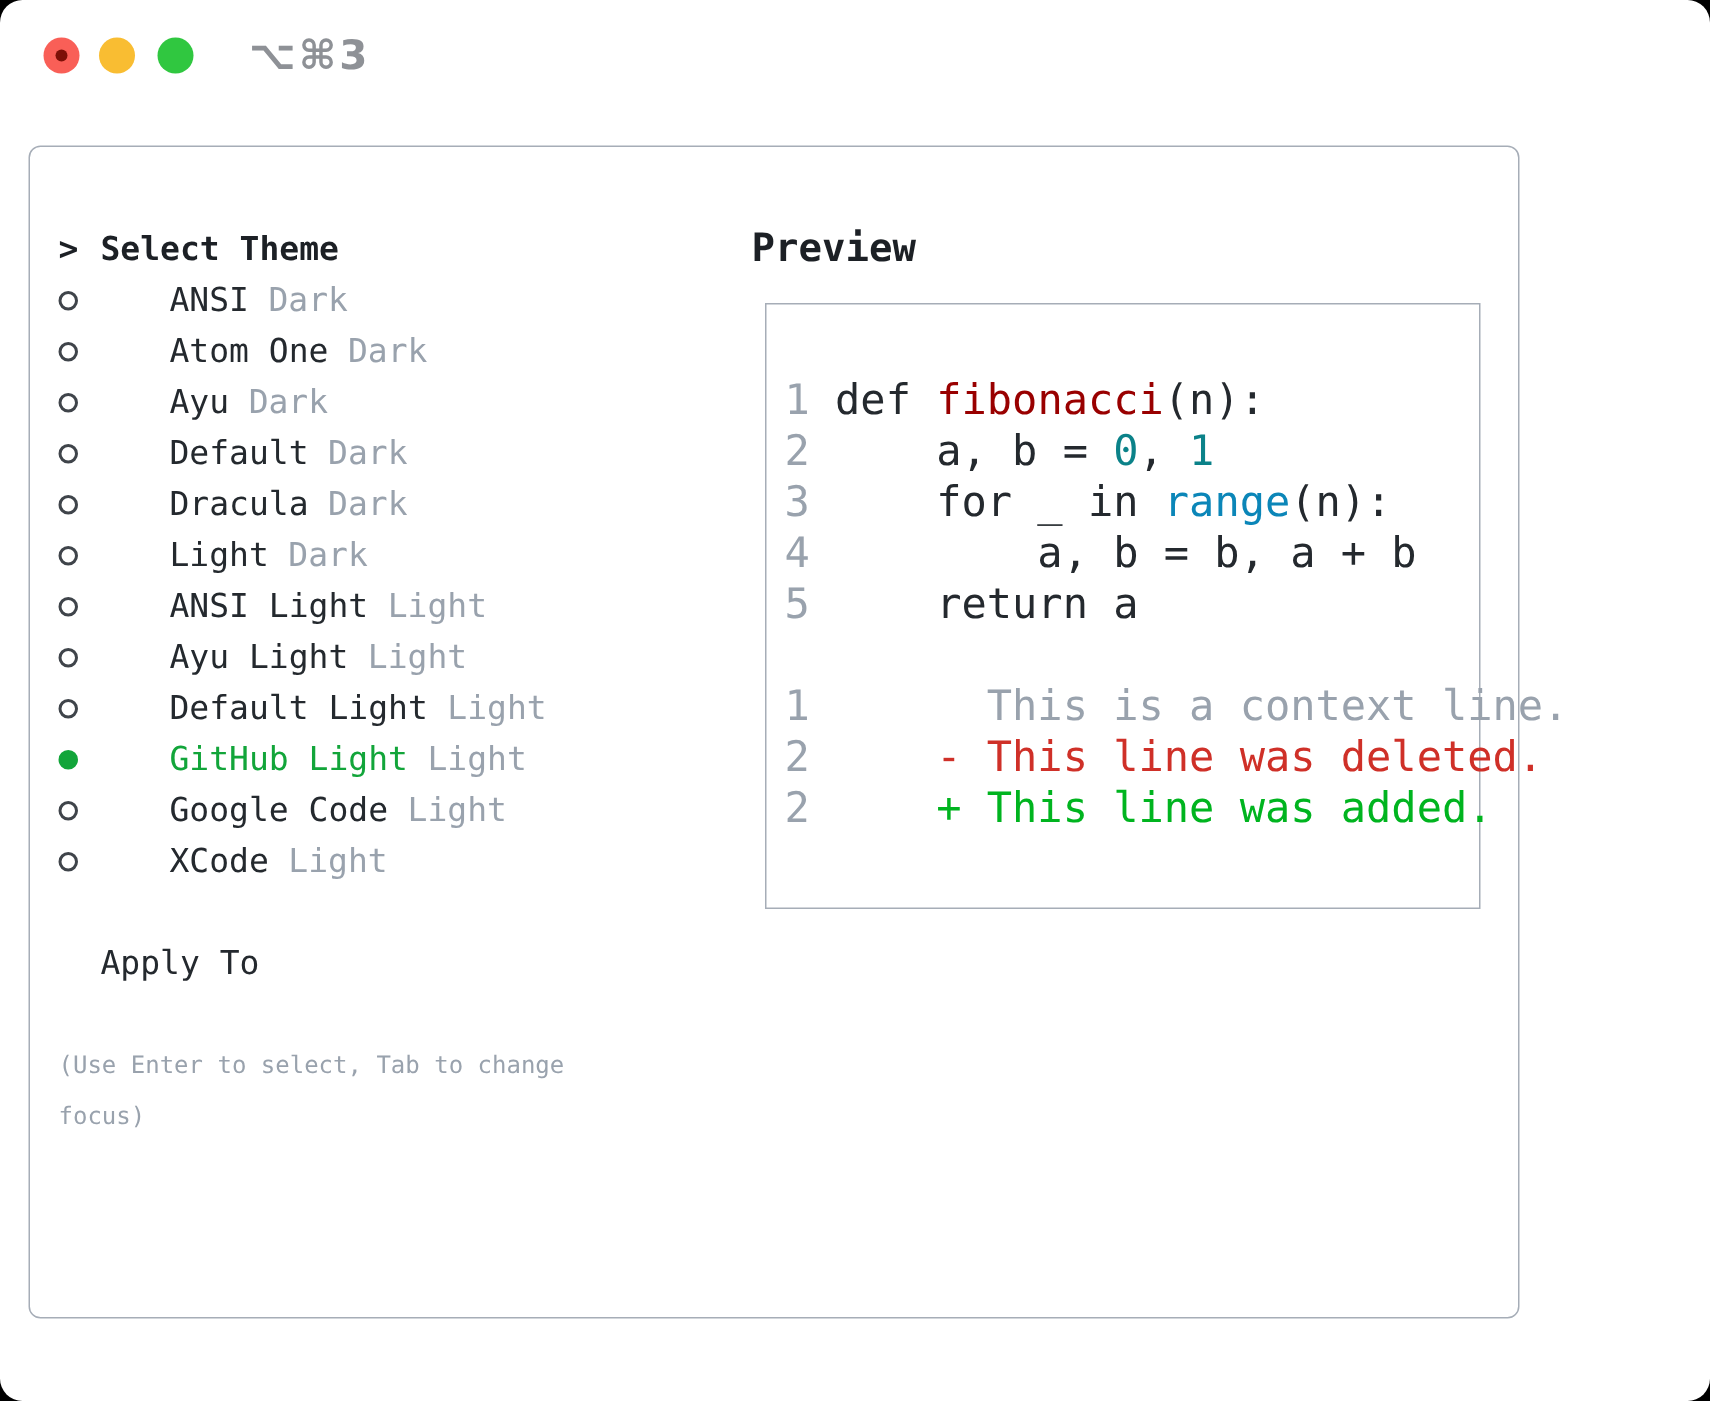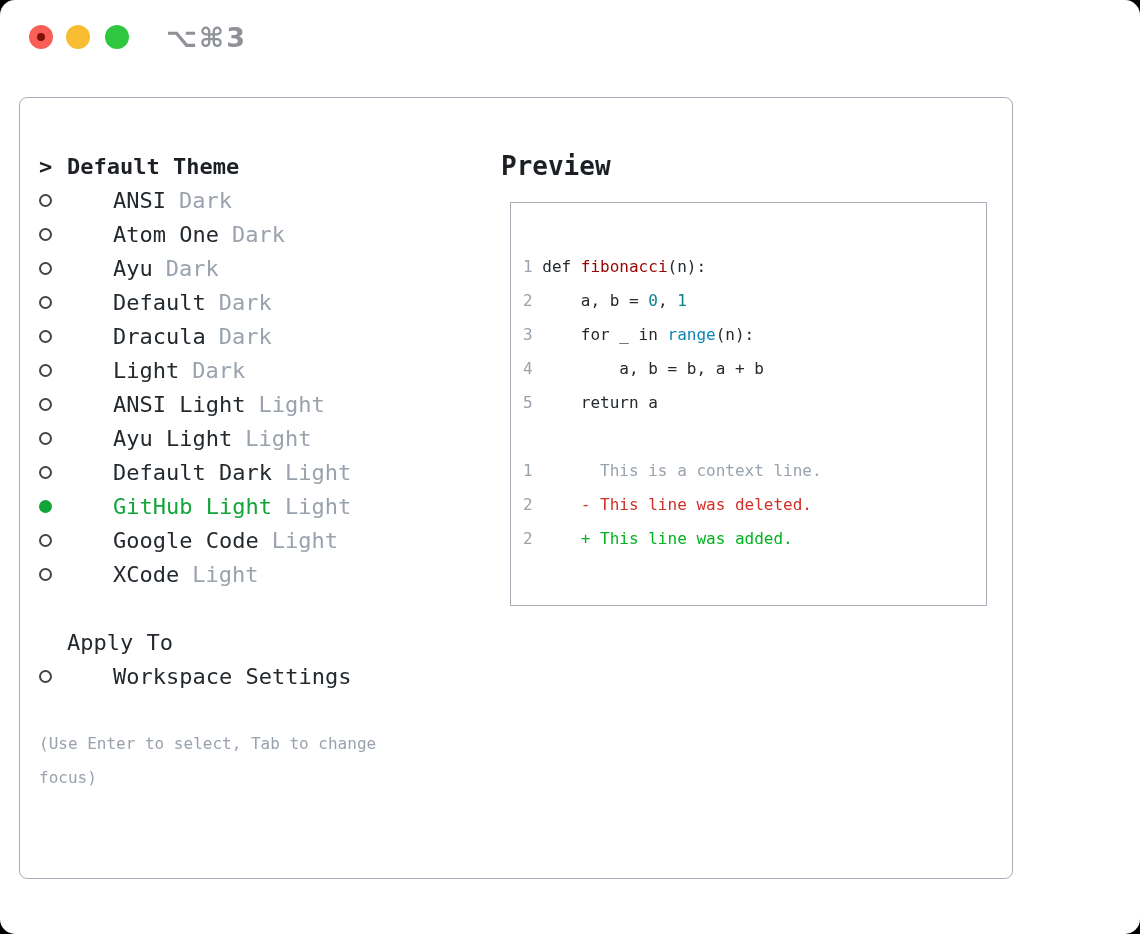--- a/index.html
+++ b/index.html
@@ -69,21 +69,21 @@
     height:34px; line-height:34px;
     font-size:26px; font-weight:700; color:#1c2025;
   }
   .preview-box {
     position:absolute; left:490px; top:104px;
     width:477px; height:404px;
     border:1.5px solid var(--border);
     background:#fff;
   }
   #code { margin:0; padding:47px 0 0 12px; }
-  .cl { height:34px; line-height:34px; font-size:16px; white-space:pre; }
+  .cl { height:34px; line-height:34px; font-size:28px; white-space:pre; }
   .tok.c-text         { color:var(--text); }
   .tok.c-muted        { color:var(--muted); }
   .tok.c-func_red     { color:var(--func_red); }
   .tok.c-number_teal  { color:var(--number_teal); }
   .tok.c-builtin_blue { color:var(--builtin_blue);text-align:right; }
   .tok.c-diff_del     { color:var(--diff_del); }
   .tok.c-diff_add     { color:var(--diff_add); }
 </style>
 </head>
 <body>
@@ -99,45 +99,44 @@
     <div class="shortcut">⌥⌘3</div>
   </div>
 
   <div class="panel">
 
     <div class="left-col">
       <div class="row">
         <span class="marker">
           <span class="caret">&gt;</span>
         </span>
-        <span class="header-label">Default Theme</span>
+        <span class="header-label">Select Theme</span>
       </div>
 
       <div id="theme-list">
           <div class="row option"><span class="marker"><span class="bullet"></span></span><span class="name">ANSI</span><span class="variant">Dark</span></div>
           <div class="row option"><span class="marker"><span class="bullet"></span></span><span class="name">Atom One</span><span class="variant">Dark</span></div>
           <div class="row option"><span class="marker"><span class="bullet"></span></span><span class="name">Ayu</span><span class="variant">Dark</span></div>
           <div class="row option"><span class="marker"><span class="bullet"></span></span><span class="name">Default</span><span class="variant">Dark</span></div>
           <div class="row option"><span class="marker"><span class="bullet"></span></span><span class="name">Dracula</span><span class="variant">Dark</span></div>
           <div class="row option"><span class="marker"><span class="bullet"></span></span><span class="name">Light</span><span class="variant">Dark</span></div>
           <div class="row option"><span class="marker"><span class="bullet"></span></span><span class="name">ANSI Light</span><span class="variant">Light</span></div>
           <div class="row option"><span class="marker"><span class="bullet"></span></span><span class="name">Ayu Light</span><span class="variant">Light</span></div>
-          <div class="row option"><span class="marker"><span class="bullet"></span></span><span class="name">Default Dark</span><span class="variant">Light</span></div>
+          <div class="row option"><span class="marker"><span class="bullet"></span></span><span class="name">Default Light</span><span class="variant">Light</span></div>
           <div class="row option selected"><span class="marker"><span class="bullet filled"></span></span><span class="name">GitHub Light</span><span class="variant">Light</span></div>
           <div class="row option"><span class="marker"><span class="bullet"></span></span><span class="name">Google Code</span><span class="variant">Light</span></div>
           <div class="row option"><span class="marker"><span class="bullet"></span></span><span class="name">XCode</span><span class="variant">Light</span></div>
         </div>
 
       <div class="apply-block">
         <div class="row">
           <span class="marker"></span>
           <span class="apply-label">Apply To</span>
         </div>
         <div id="apply-list">
-            <div class="row option"><span class="marker"><span class="bullet"></span></span><span class="name">Workspace Settings</span></div>
           </div>
       </div>
 
       <div class="hint">(Use Enter to select, Tab to change focus)</div>
     </div>
 
     <div class="preview-title">Preview</div>
 
     <div class="preview-box">
       <pre id="code"><div class="cl"><span class="tok c-muted">1</span><span class="tok c-text"> def </span><span class="tok c-func_red">fibonacci</span><span class="tok c-text">(n):</span></div><div class="cl"><span class="tok c-muted">2</span><span class="tok c-text">     a, b = </span><span class="tok c-number_teal">0</span><span class="tok c-text">, </span><span class="tok c-number_teal">1</span></div><div class="cl"><span class="tok c-muted">3</span><span class="tok c-text">     for _ in </span><span class="tok c-builtin_blue">range</span><span class="tok c-text">(n):</span></div><div class="cl"><span class="tok c-muted">4</span><span class="tok c-text">         a, b = b, a + b</span></div><div class="cl"><span class="tok c-muted">5</span><span class="tok c-text">     return a</span></div><div class="cl"><span class="tok c-muted"></span></div><div class="cl"><span class="tok c-muted">1</span><span class="tok c-muted">       This is a context line.</span></div><div class="cl"><span class="tok c-muted">2</span><span class="tok c-diff_del">     - This line was deleted.</span></div><div class="cl"><span class="tok c-muted">2</span><span class="tok c-diff_add">     + This line was added.</span></div></pre>

